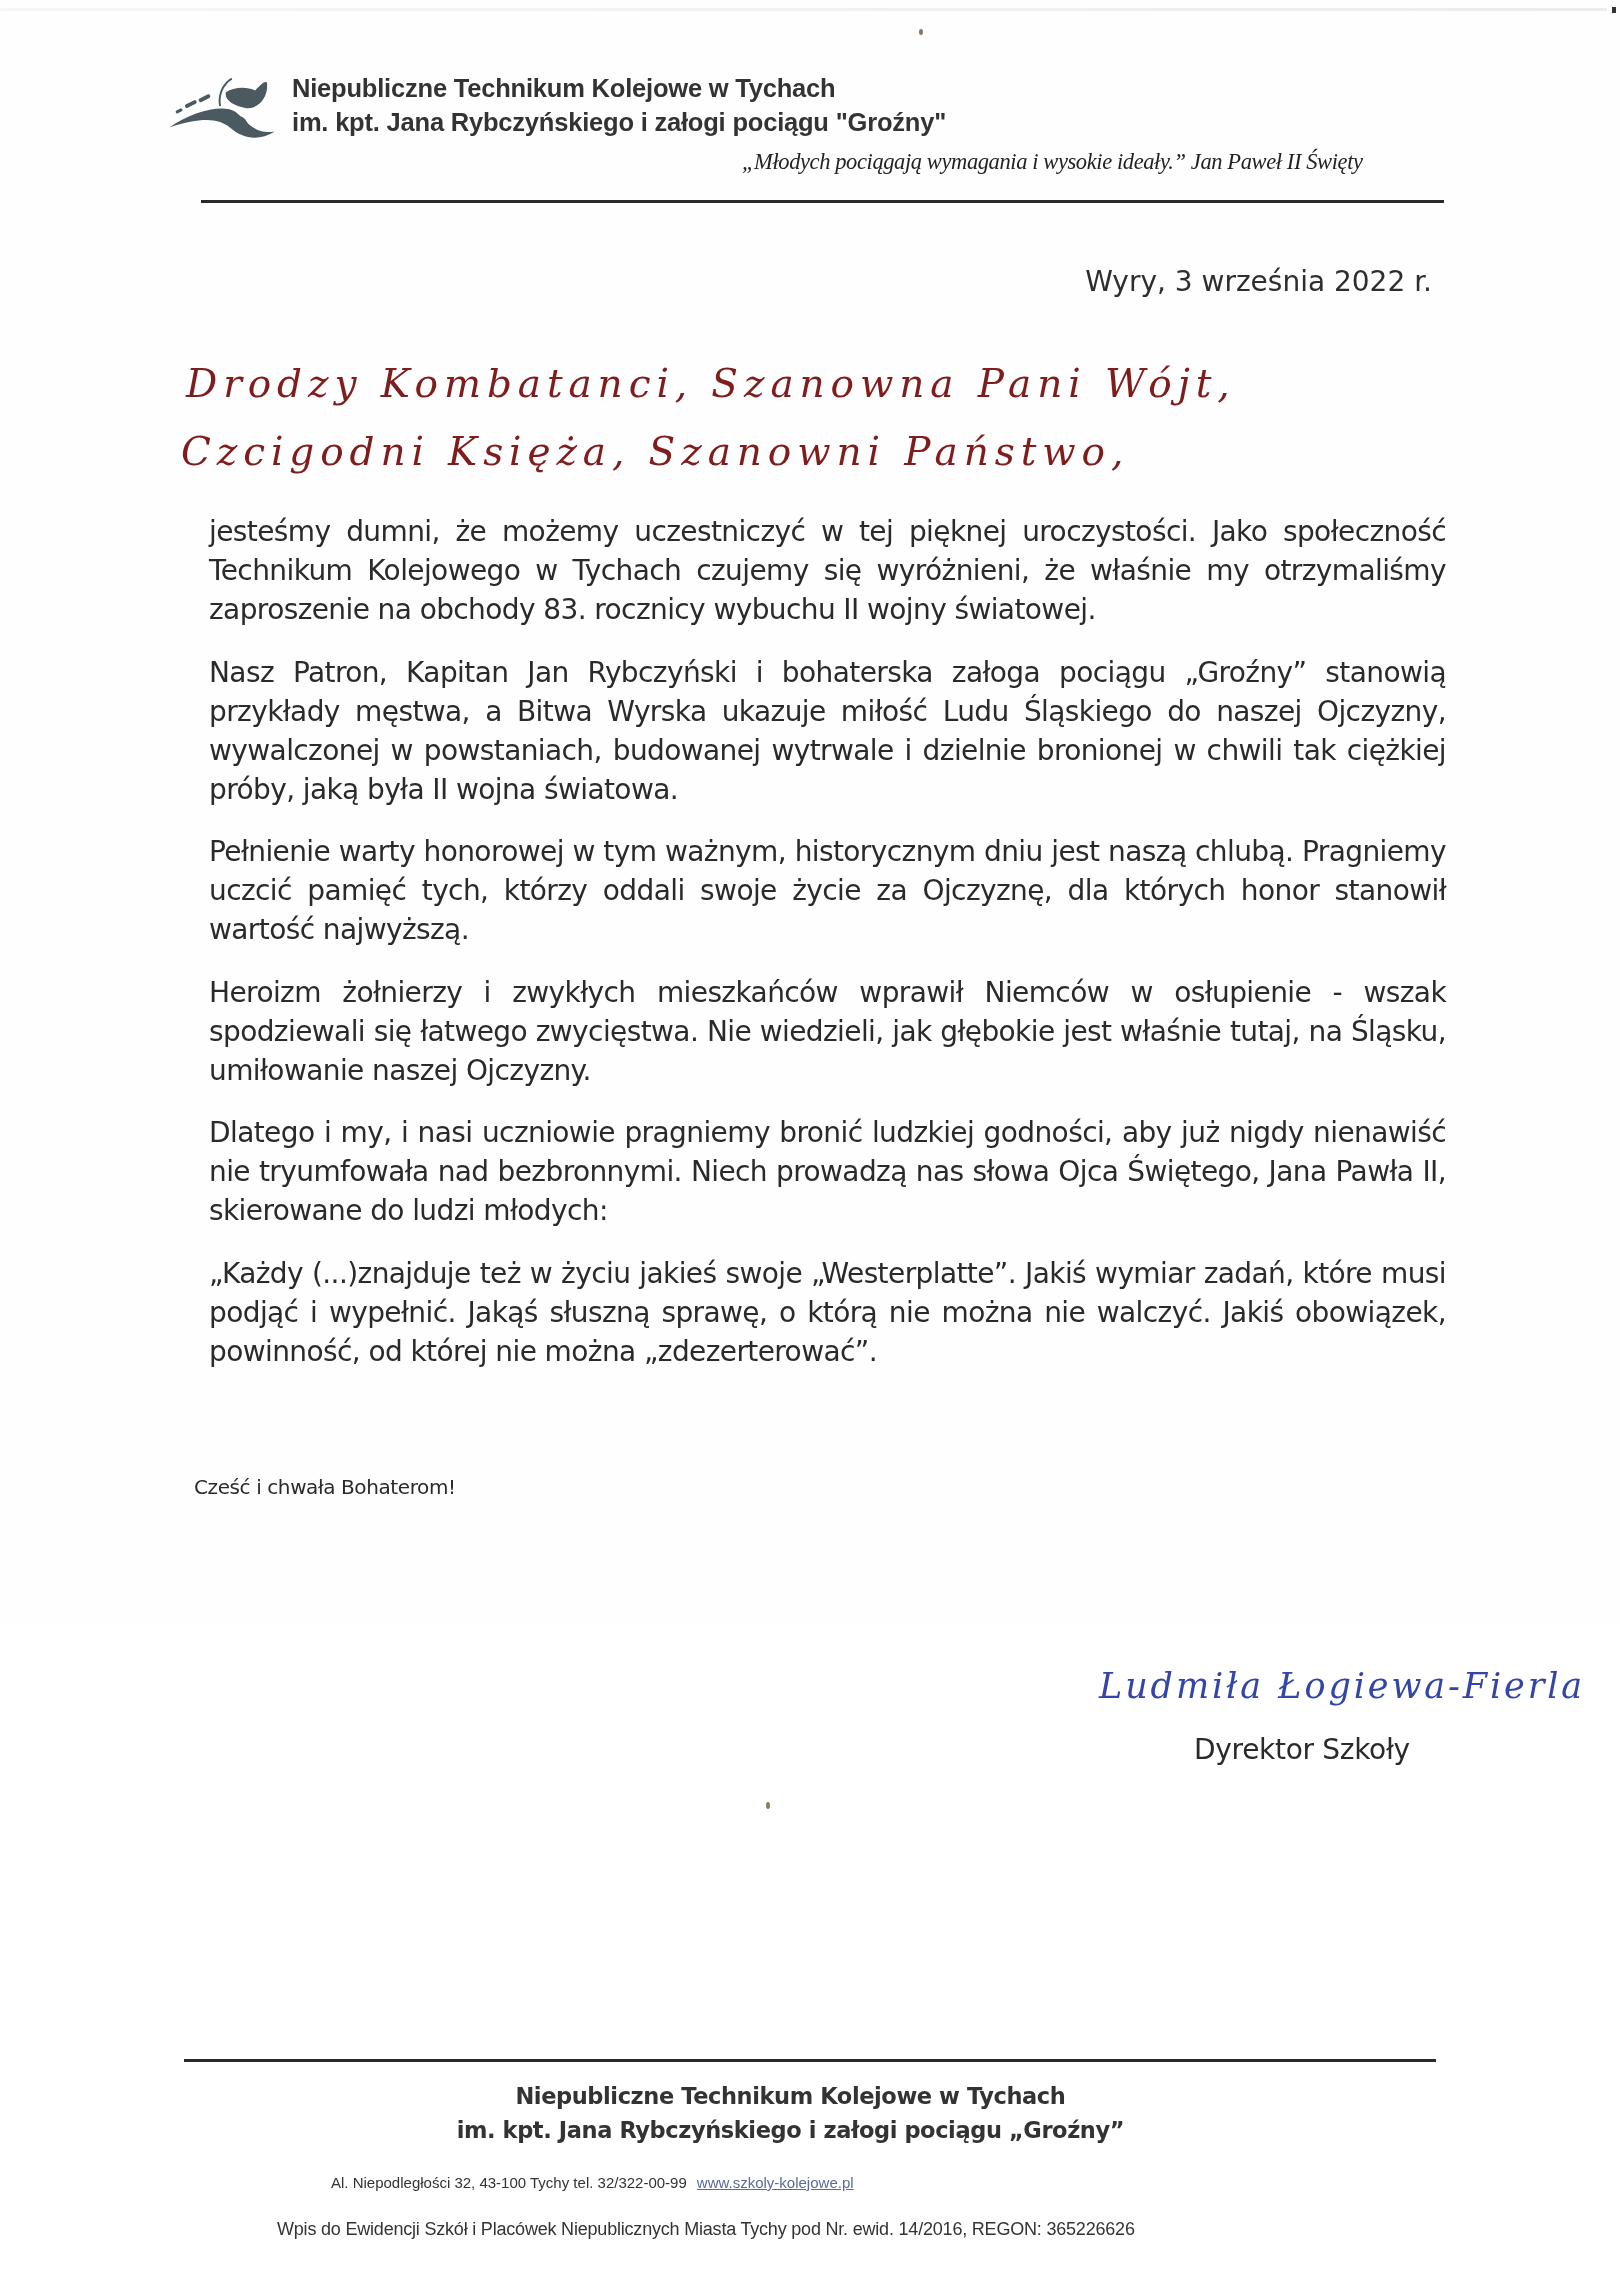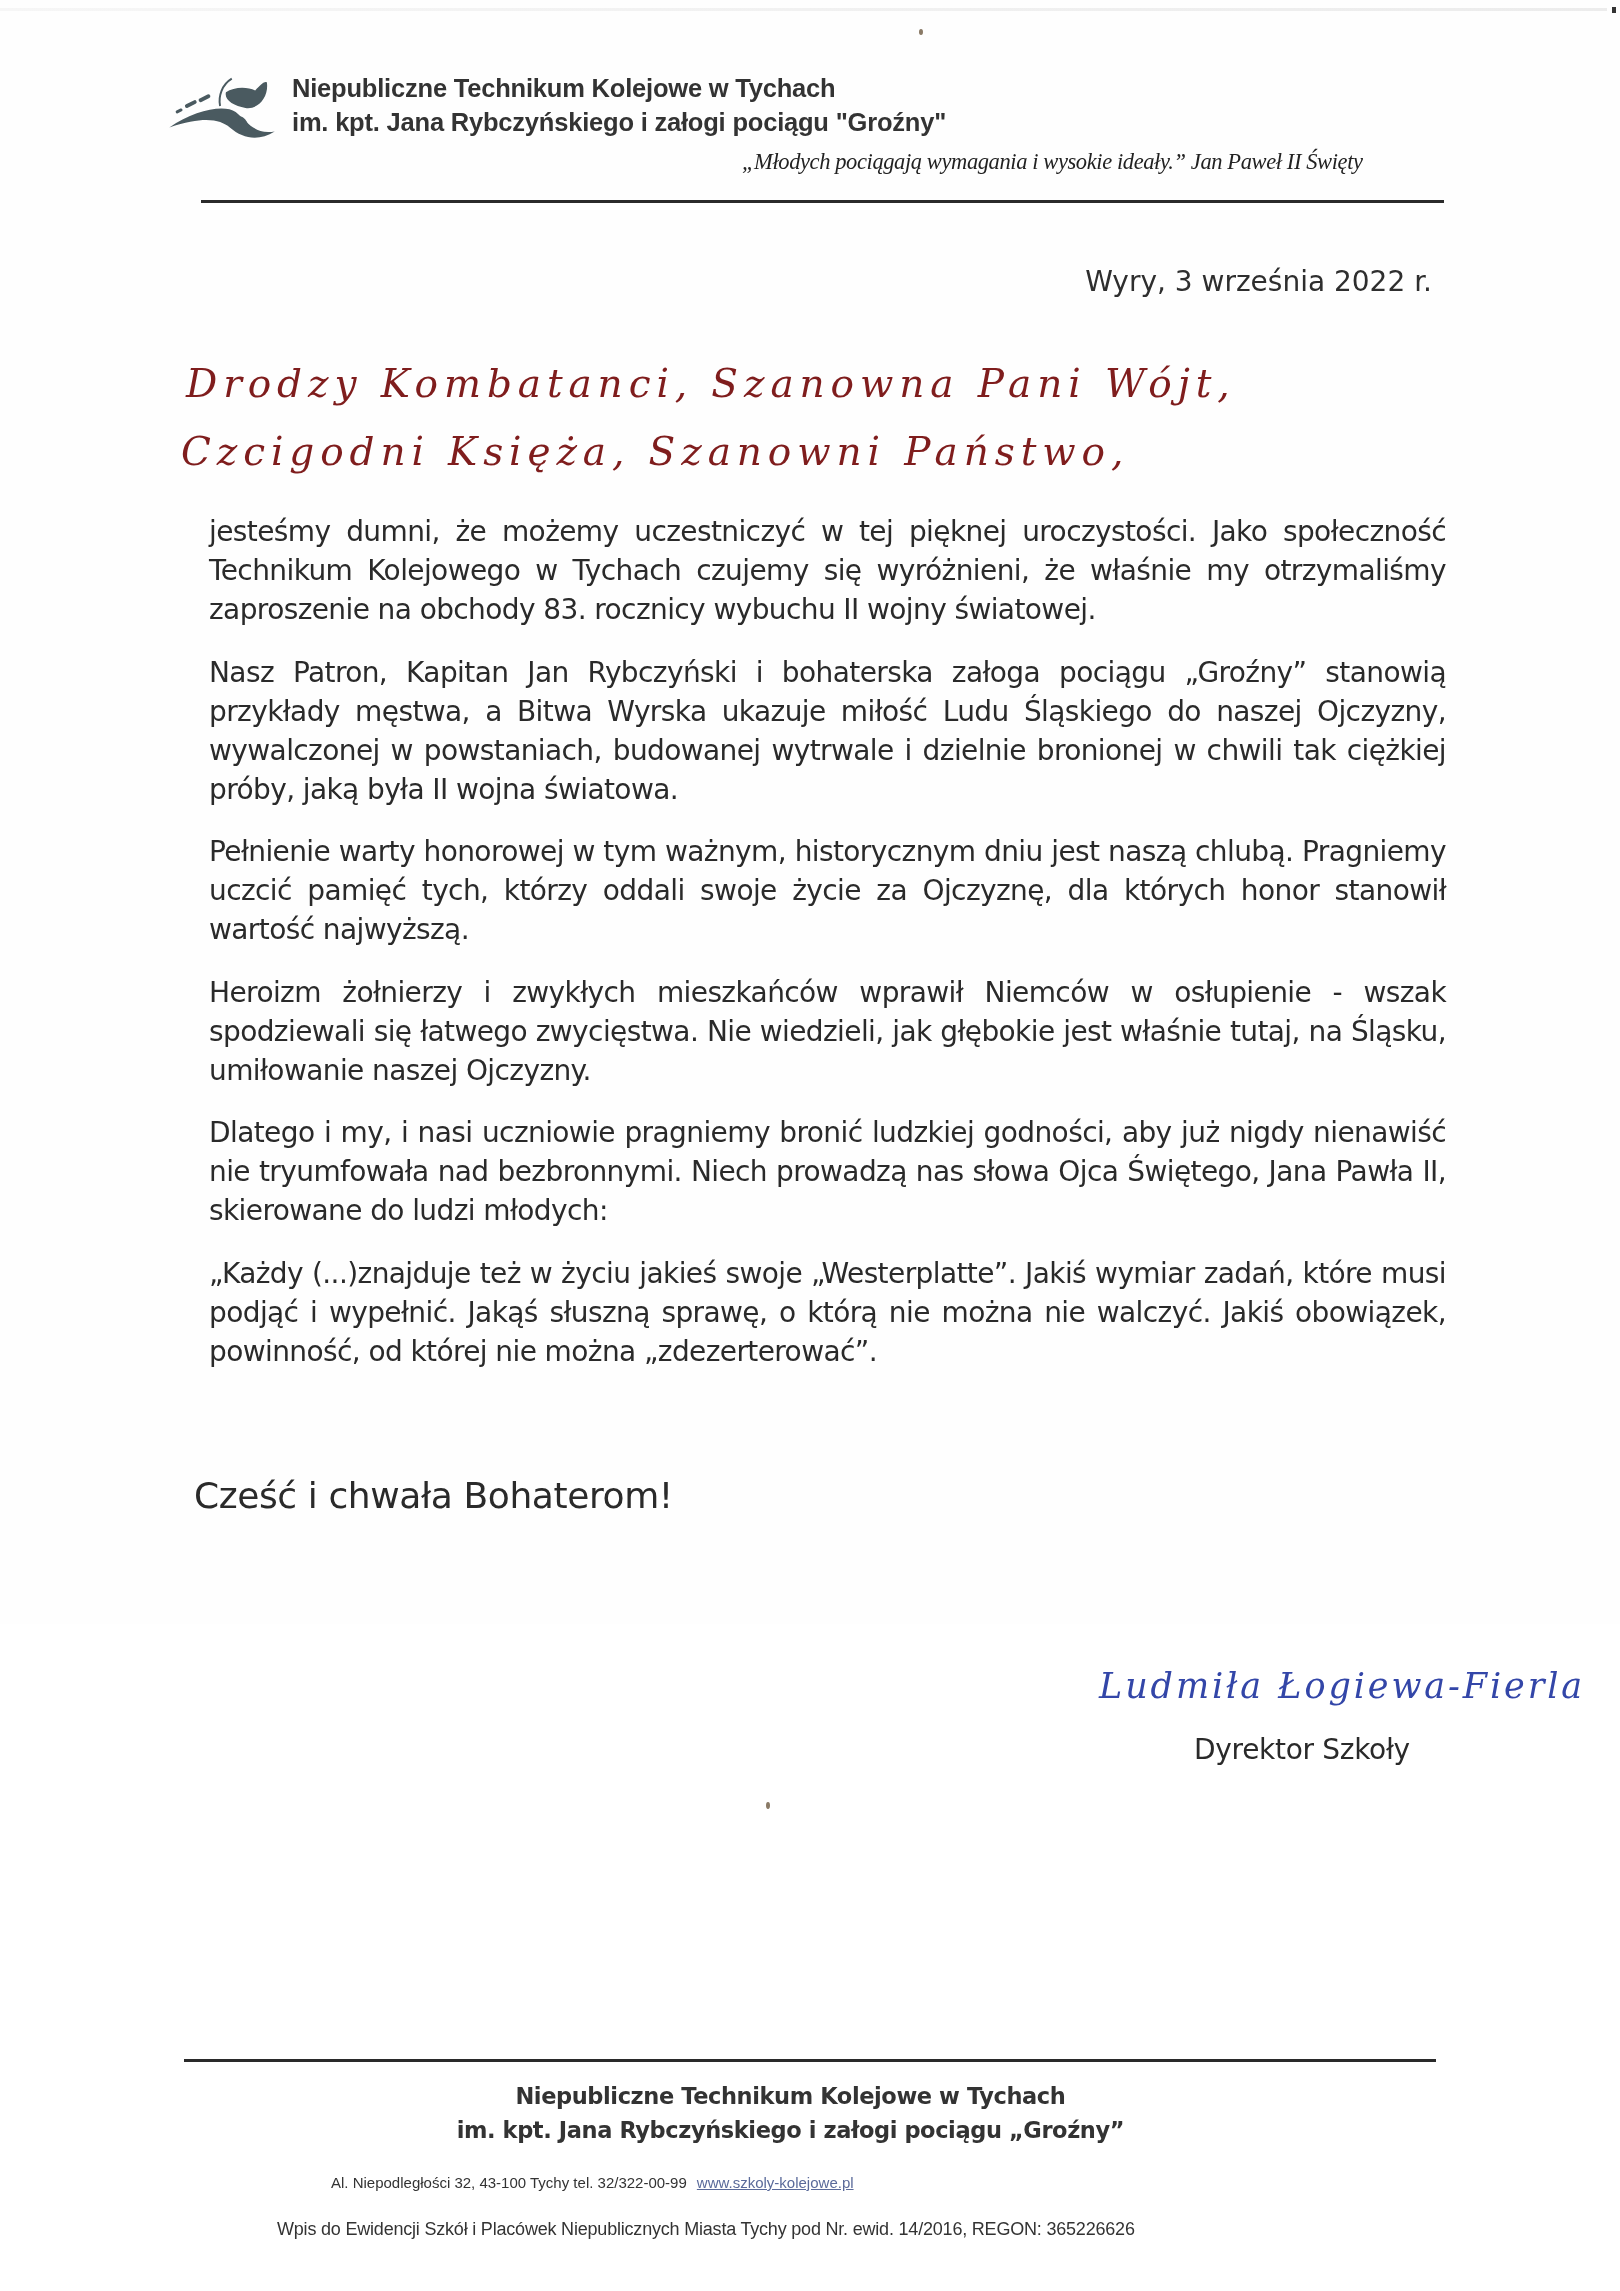--- a/index.html
+++ b/index.html
@@ -106,21 +106,21 @@
       word-spacing: 0px;
       margin-left: 15px;
     }
     .body p {
       margin: 0 0 23.5px 0;
       text-align: justify;
     }
     .closing {
       position: absolute;
       left: 194px; top: 1475px;
-      font-size: 36px;
+      font-size: 20px;
       color: #2a2a2a;
       letter-spacing: -0.4px;
       white-space: nowrap;
     }
 
     
     .signature-hand {
       position: absolute;
       left: 1051px; top: 1666px;
       font-family: "DejaVu Serif", serif;

